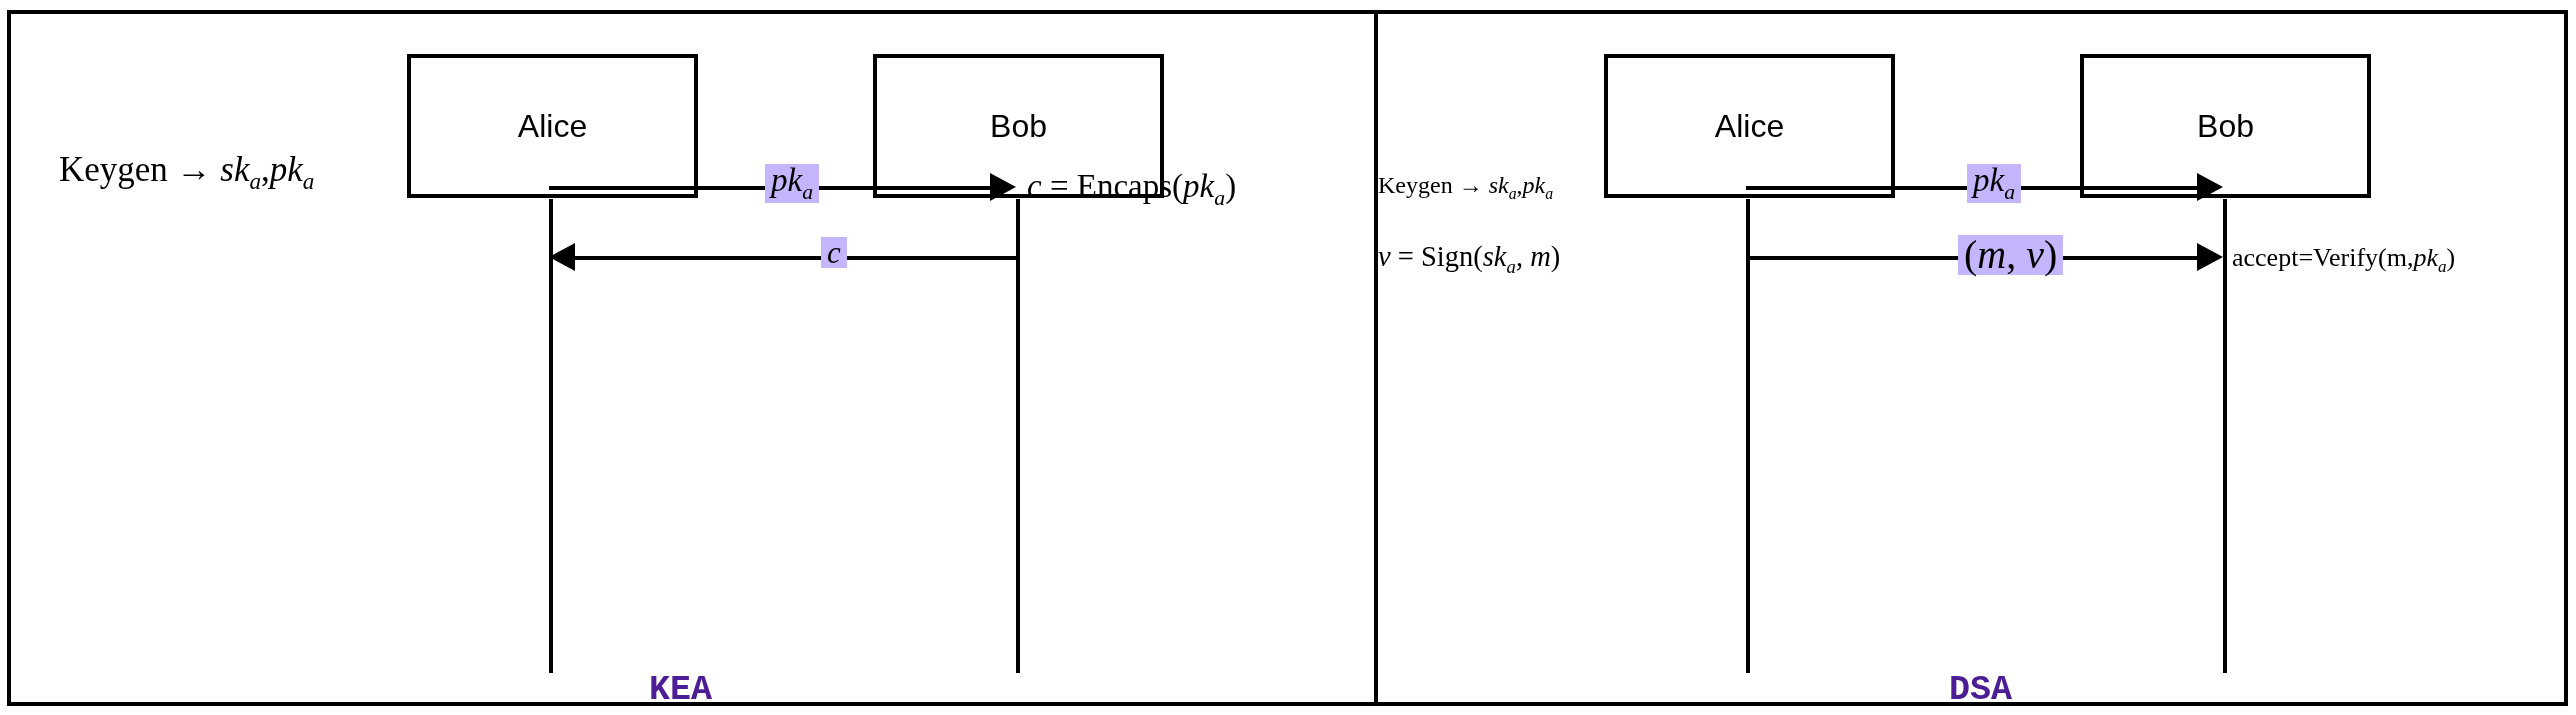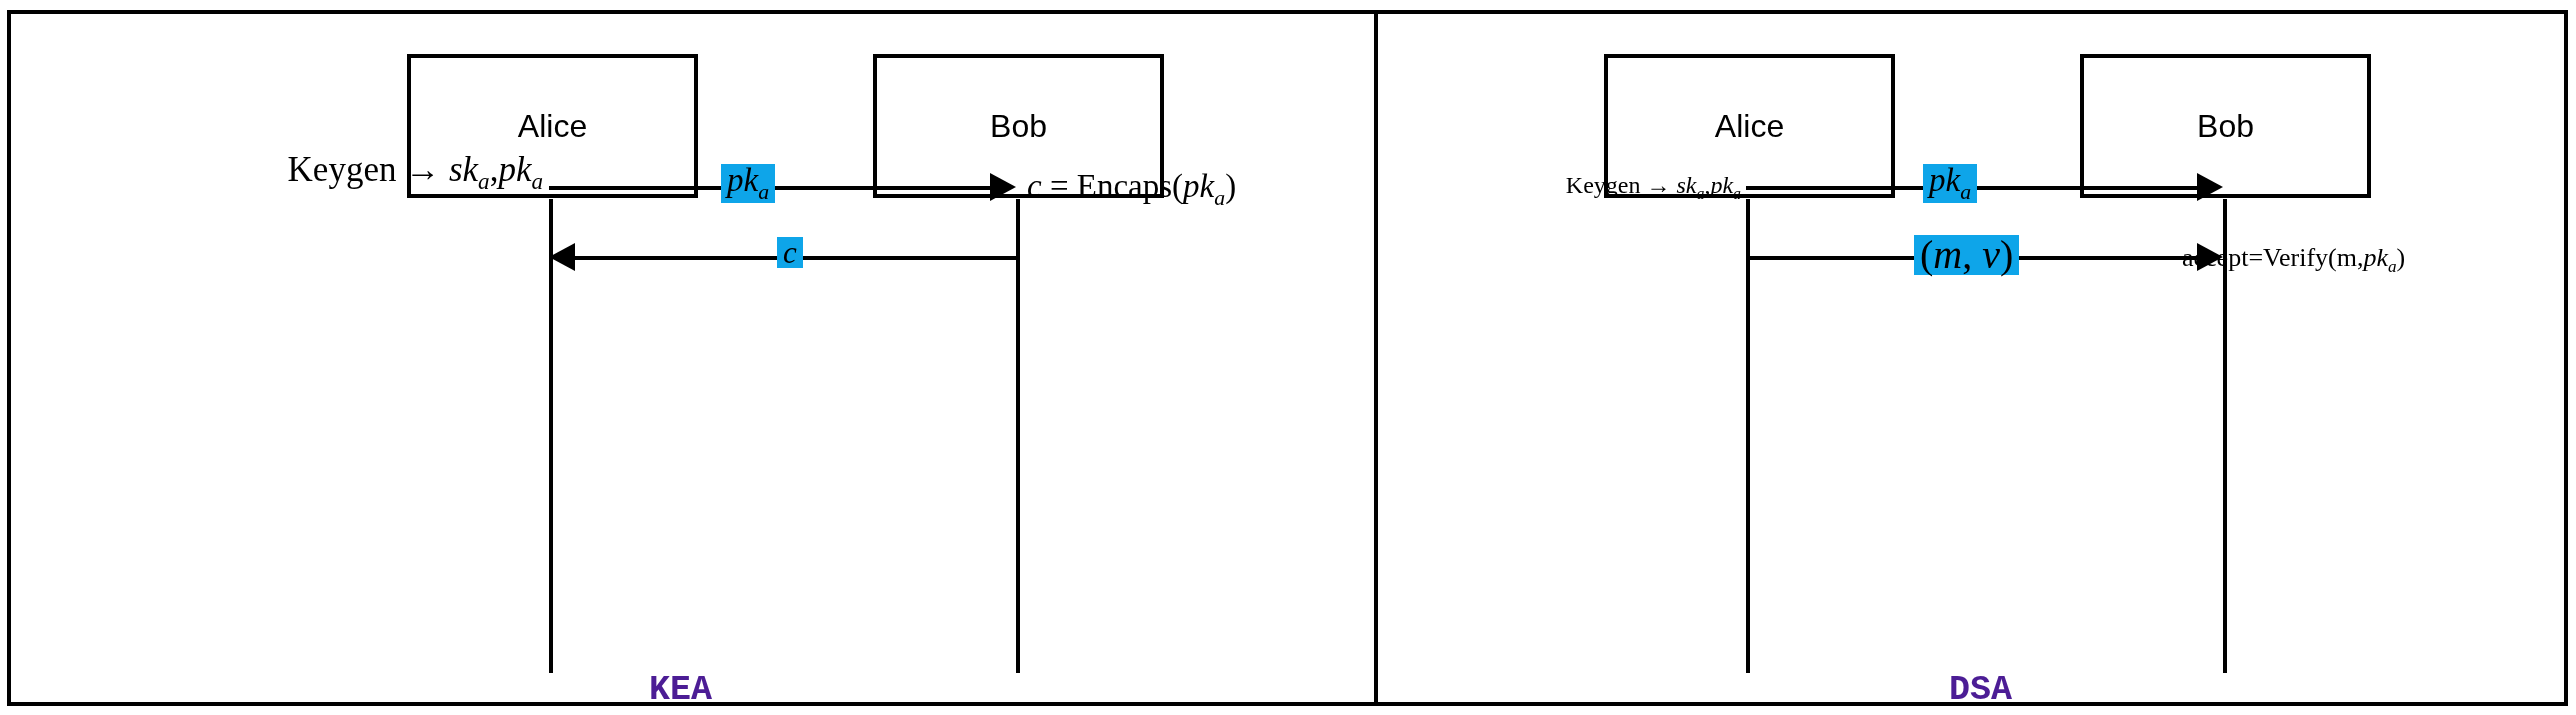--- a/index.html
+++ b/index.html
@@ -85,32 +85,33 @@
   .arrow-head.left  { border-right: 26px solid #000000; }
 
   
   .lbl {
     position: absolute;
     color: #000000;
     white-space: nowrap;
     line-height: 1;
     font-family: "Liberation Serif", serif;
   }
-  .lbl.side-right { text-align: right; }
+  .lbl.side-right { }
   .math-i { font-style: italic; }
   .math-up { font-style: normal; }
   .sub {
     font-size: 0.66em;
     vertical-align: sub;
     font-style: italic;
   }
   
   .on-line {
-    background: #0ea5e9;
+    background: #c4b5fd;
     padding: 0 6px;
+    margin-left: 44px;
   }
   .caption {
     position: absolute;
     font-family: Liberation Mono, monospace;
     font-weight: bold;
     font-size: 35px;
     color: #4c1d95;
     white-space: nowrap;
   }
 </style>
@@ -173,28 +174,31 @@
     <div class="lbl side-right" style="left:0px; top:163px; width:363px; font-size:24px;">
       <span class="math-up">Keygen</span><span class="math-up"> </span><span class="math-up">→</span><span class="math-up"> </span><span class="math-i">sk</span><span class="sub">a</span><span class="math-up">,</span><span class="math-i">pk</span><span class="sub">a</span>
     </div>
 
     <div class="msg-line" style="left:368px; top:176px; width:459px;"></div>
     <div class="arrow-head right" style="left:819px; top:163px;"></div>
     <div class="lbl on-line" style="left:545px; top:154px; font-size:33px;">
       <span class="math-i">pk</span><span class="sub">a</span>
     </div>
 
+    <div class="lbl side-right" style="left:0px; top:233px; width:363px; font-size:28.5px;">
+      <span class="math-i">v</span><span class="math-up"> </span><span class="math-up">=</span><span class="math-up"> </span><span class="math-up">Sign</span><span class="math-up">(</span><span class="math-i">sk</span><span class="sub">a</span><span class="math-up">,</span><span class="math-up"> </span><span class="math-i">m</span><span class="math-up">)</span>
+    </div>
 
     <div class="msg-line" style="left:368px; top:246px; width:459px;"></div>
     <div class="arrow-head right" style="left:819px; top:233px;"></div>
     <div class="lbl on-line" style="left:536px; top:225px; font-size:40px;">
       <span class="math-up">(</span><span class="math-i">m</span><span class="math-up">,</span><span class="math-up"> </span><span class="math-i">v</span><span class="math-up">)</span>
     </div>
 
-    <div class="lbl" style="left:804px; top:235px; font-size:26px;">
+    <div class="lbl" style="left:854px; top:235px; font-size:26px;">
       <span class="math-up">accept</span><span class="math-up">=</span><span class="math-up">Verify</span><span class="math-up">(</span><span class="math-up">m</span><span class="math-up">,</span><span class="math-i">pk</span><span class="sub">a</span><span class="math-up">)</span>
     </div>
 
     <div class="caption" style="left:571px; top:660px;">DSA</div>
   </div>
 
 </div>
 
 
 </body></html>

